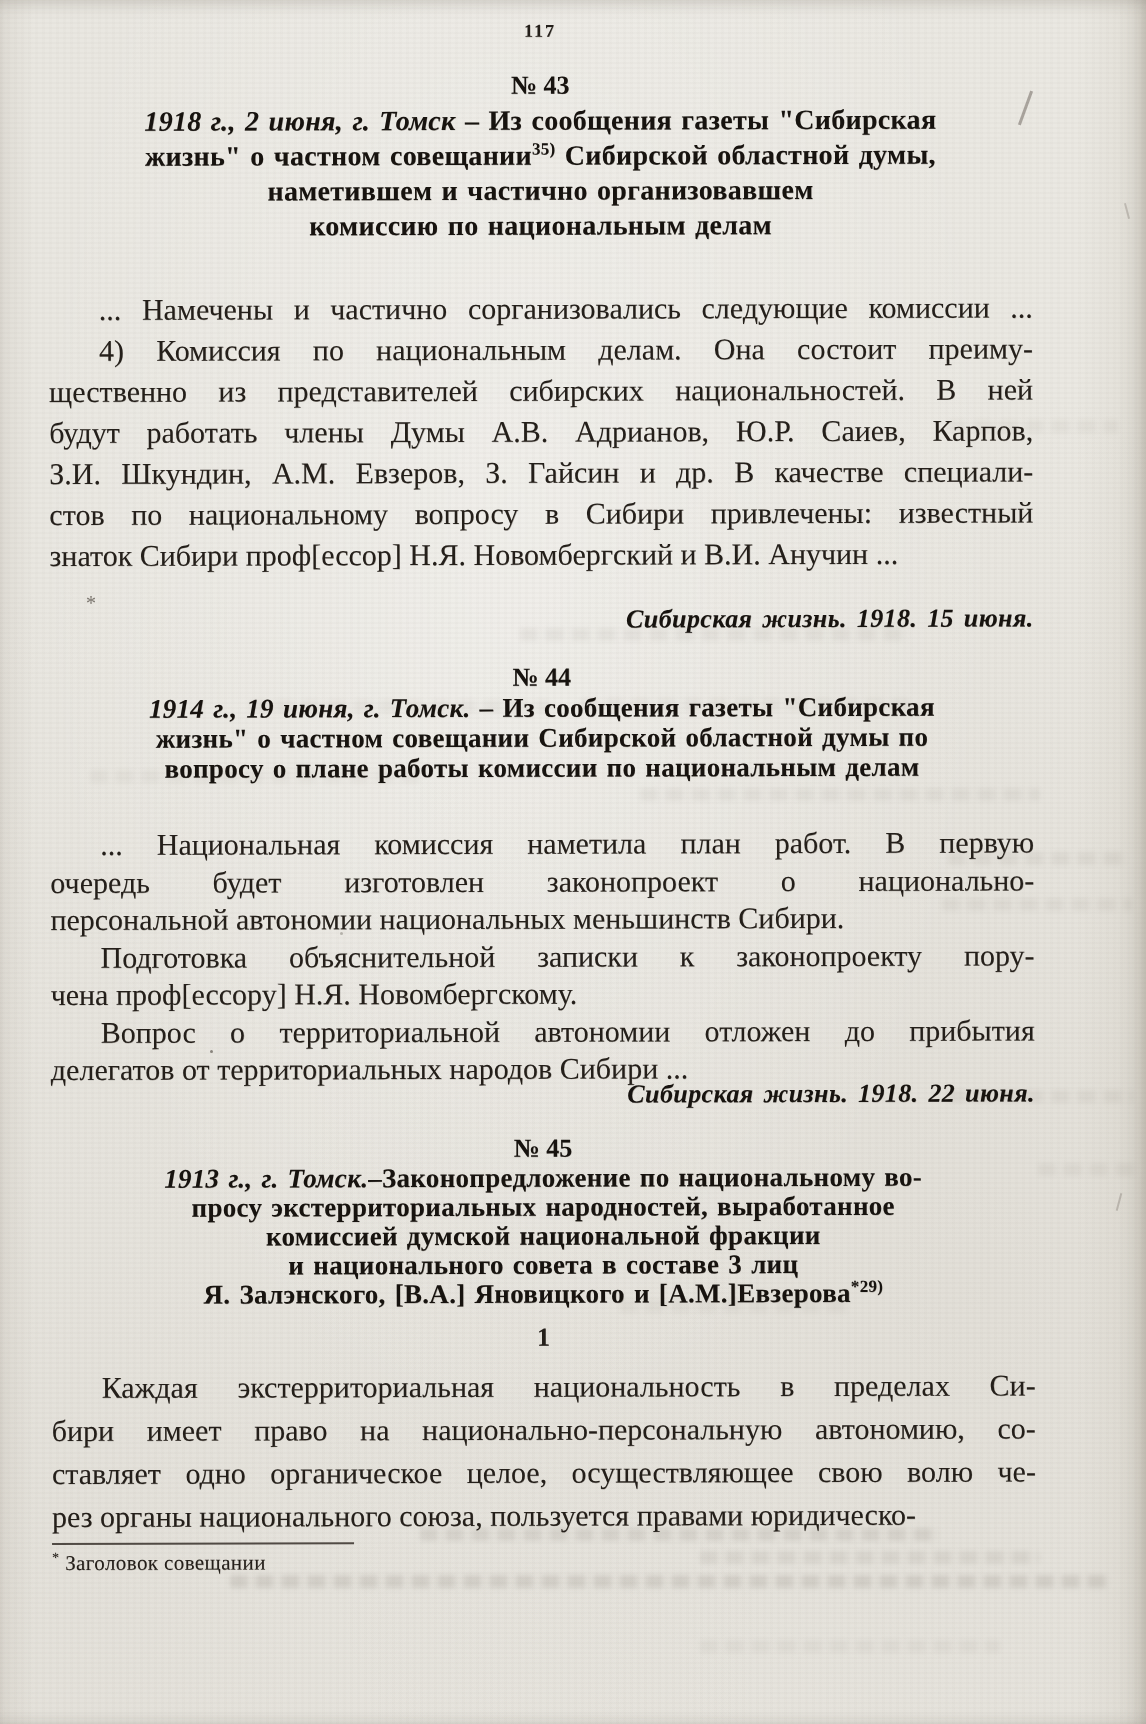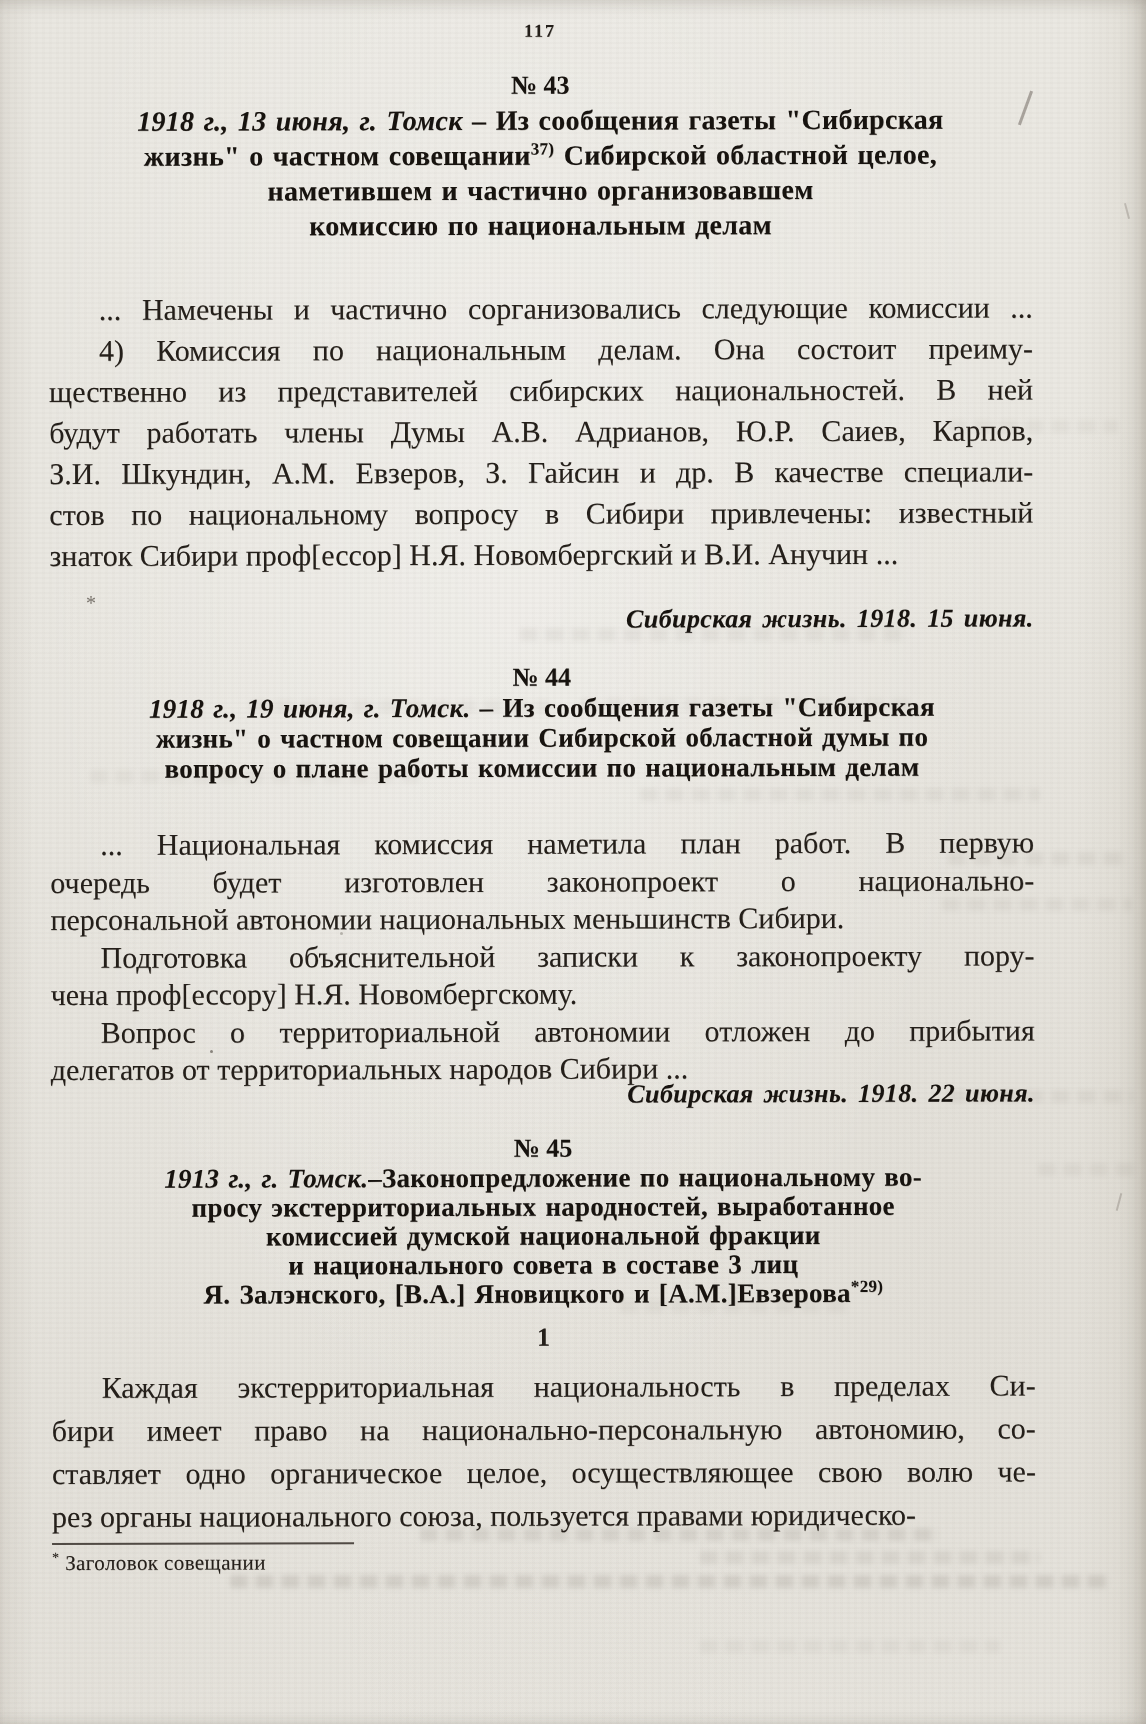--- a/index.html
+++ b/index.html
@@ -124,43 +124,43 @@
 <div class="speck" style="left:210px;top:1050px;"></div>
 <span class="margin-mark">*</span>
 
 <div class="content">
 
   <div class="pagenum">117</div>
 
   <section>
     <div class="doclabel" id="l43">№ 43</div>
     <div class="heading" id="h43">
-      <div><span class="it">1918 г., 13 июня, г. Томск</span><span> – Из сообщения газеты "Сибирская</span></div>
-      <div><span>жизнь" о частном совещании</span><sup>37)</sup><span> Сибирской областной целое,</span></div>
+      <div><span class="it">1918 г., 2 июня, г. Томск</span><span> – Из сообщения газеты "Сибирская</span></div>
+      <div><span>жизнь" о частном совещании</span><sup>35)</sup><span> Сибирской областной думы,</span></div>
       <div>наметившем и частично организовавшем</div>
       <div>комиссию по национальным делам</div>
     </div>
     <div class="para ind jall" id="p43a">
         <div class="tline">... Намечены и частично сорганизовались следующие комиссии ...</div>
       </div>
     <div class="para ind" id="p43b">
         <div class="tline">4) Комиссия по национальным делам. Она состоит преиму-</div>
         <div class="tline">щественно из представителей сибирских национальностей. В ней</div>
         <div class="tline">будут работать члены Думы А.В. Адрианов, Ю.Р. Саиев, Карпов,</div>
         <div class="tline">З.И. Шкундин, А.М. Евзеров, З. Гайсин и др. В качестве специали-</div>
         <div class="tline">стов по национальному вопросу в Сибири привлечены: известный</div>
         <div class="tline tlast">знаток Сибири проф[ессор] Н.Я. Новомбергский и В.И. Анучин ...</div>
       </div>
     <div class="citation" id="c43">Сибирская жизнь. 1918. 15 июня.</div>
   </section>
 
   <section>
     <div class="doclabel" id="l44">№ 44</div>
     <div class="heading" id="h44">
-      <div><span class="it">1918 г., 19 июня, г. Томск.</span><span> – Из сообщения газеты "Сибирская</span></div>
+      <div><span class="it">1914 г., 19 июня, г. Томск.</span><span> – Из сообщения газеты "Сибирская</span></div>
       <div>жизнь" о частном совещании Сибирской областной думы по</div>
       <div>вопросу о плане работы комиссии по национальным делам</div>
     </div>
     <div class="para ind" id="p44a">
         <div class="tline">... Национальная комиссия наметила план работ. В первую</div>
         <div class="tline">очередь будет изготовлен законопроект о национально-</div>
         <div class="tline tlast">персональной автономии национальных меньшинств Сибири.</div>
       </div>
     <div class="para ind" id="p44b">
         <div class="tline">Подготовка объяснительной записки к законопроекту пору-</div>

